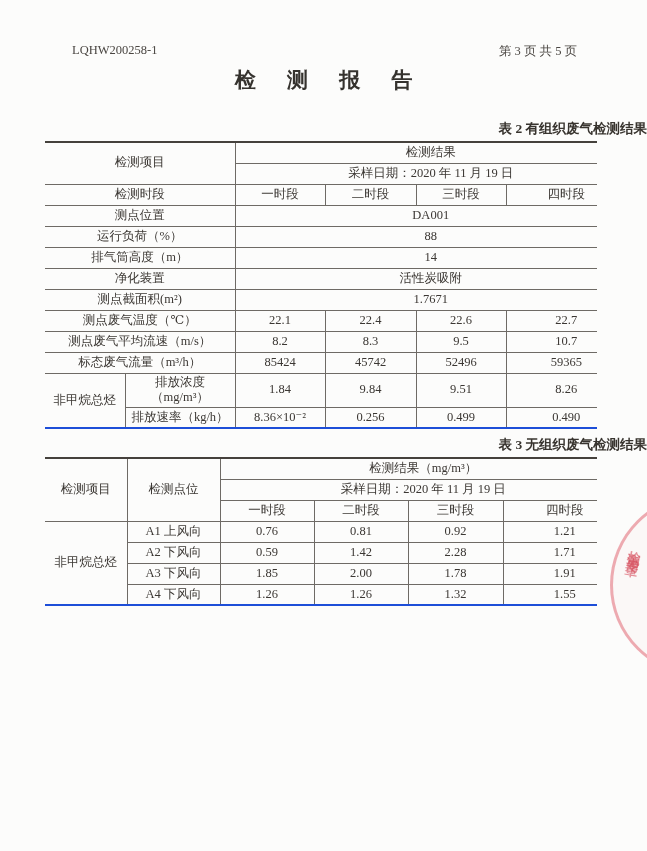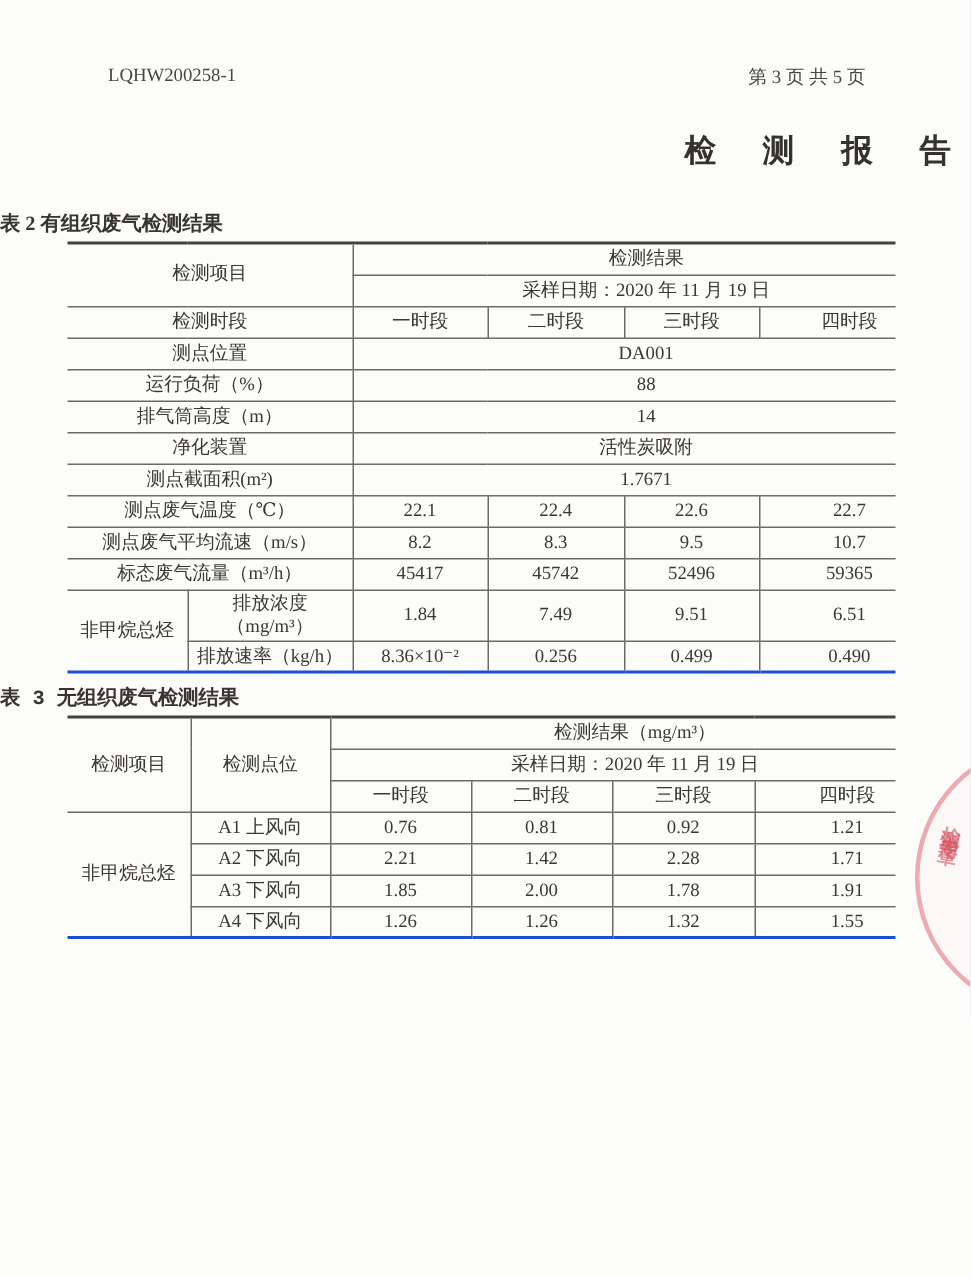--- a/index.html
+++ b/index.html
@@ -12,33 +12,33 @@
     overflow: hidden;
     font-family: "Liberation Serif", "DejaVu Serif", serif;
     color: #3a3733;
   }
   .hdr-row {
     display: flex; justify-content: space-between;
     margin: 43px 70px 0 72px;
     font-size: 12.5px; color: #4a4642;
   }
   .report-title {
-    margin-top: 26px;
-    text-align: right;
+    margin-top: 6px;
+    text-align: center;
     font-size: 21px; font-weight: bold;
     letter-spacing: 13px; text-indent: 13px;
     color: #35322e;
   }
   .tbl-caption {
-    text-align: left;
+    text-align: right;
     font-size: 13.5px; font-weight: bold;
     color: #38342f;
   }
   .cap2 { margin-top: 26px; }
-  .cap3 { margin-top: 7px; font-family: Liberation Mono, monospace; }
+  .cap3 { margin-top: 7px; }
   table {
     border-collapse: collapse;
     table-layout: fixed;
     width: 552px;
     margin: 3px 0 0 45px;
     font-size: 12.5px;
   }
   td {
     border: 1px solid #6e6a65;
     text-align: center;
@@ -138,32 +138,32 @@
     </tr>
     <tr>
       <td class="el" colspan="2">测点废气平均流速（m/s）</td>
       <td>8.2</td>
       <td>8.3</td>
       <td>9.5</td>
       <td class="er">10.7</td>
     </tr>
     <tr>
       <td class="el" colspan="2">标态废气流量（m³/h）</td>
-      <td>45417</td>
+      <td>85424</td>
       <td>45742</td>
       <td>52496</td>
       <td class="er">59365</td>
     </tr>
     <tr>
       <td class="el bb" rowspan="2">非甲烷总烃</td>
       <td>排放浓度（mg/m³）</td>
       <td>1.84</td>
-      <td>7.49</td>
+      <td>9.84</td>
       <td>9.51</td>
-      <td class="er">6.51</td>
+      <td class="er">8.26</td>
     </tr>
     <tr>
       <td class="bb">排放速率（kg/h）</td>
       <td class="bb">8.36×10⁻²</td>
       <td class="bb">0.256</td>
       <td class="bb">0.499</td>
       <td class="er bb">0.490</td>
     </tr>
   </tbody>
     </table>
@@ -197,21 +197,21 @@
     <tr>
       <td class="el bb" rowspan="4">非甲烷总烃</td>
       <td>A1 上风向</td>
       <td>0.76</td>
       <td>0.81</td>
       <td>0.92</td>
       <td class="er">1.21</td>
     </tr>
     <tr>
       <td>A2 下风向</td>
-      <td>2.21</td>
+      <td>0.59</td>
       <td>1.42</td>
       <td>2.28</td>
       <td class="er">1.71</td>
     </tr>
     <tr>
       <td>A3 下风向</td>
       <td>1.85</td>
       <td>2.00</td>
       <td>1.78</td>
       <td class="er">1.91</td>

